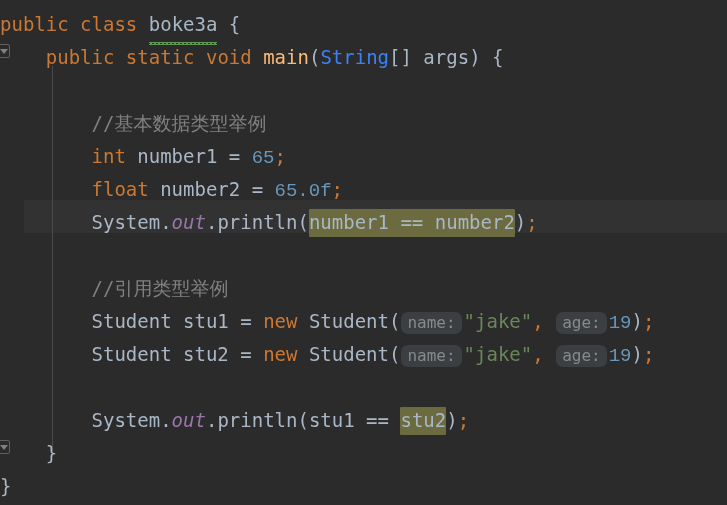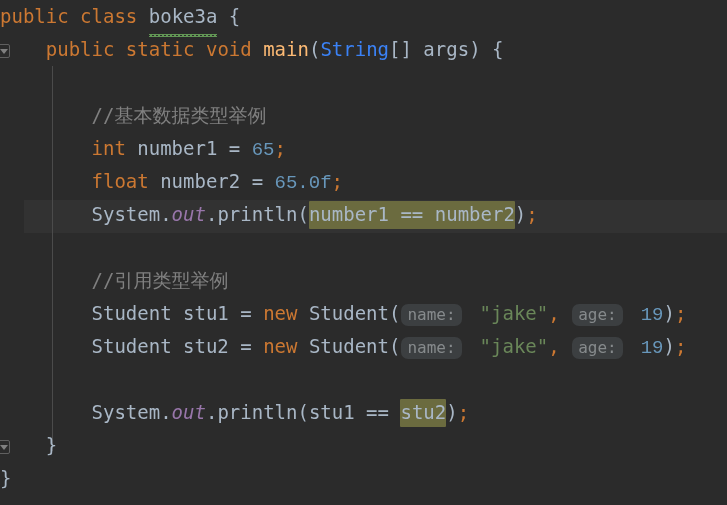--- a/index.html
+++ b/index.html
@@ -66,21 +66,21 @@
     position: absolute;
     left: 0;
     width: 727px;
     height: 33px;
     background: #323232;
   }
 
   .code {
     position: absolute;
     left: 0;
-    top: 0;
+    top: 8px;
     width: 727px;
     white-space: pre;
   }
   .line {
     height: 33px;
     position: relative;
     white-space: pre;
   }
   .line-inner { position: relative; z-index: 2; display: inline-block; }
 
@@ -106,21 +106,21 @@
     margin-top: 40px;
   }
 
   
   .hint {
     background: #3c3f41;
     color: #868a8c;
     font-size: 16px;
     border-radius: 7px;
     padding: 1px 6px 2px 6px;
-    margin: 0 18px 0 1px;
+    margin: 0 2px 0 1px;
   }
 
   
   .squiggle {
     position: relative;
     display: inline-block;
   }
   .squiggle::after {
     content: "";
     position: absolute;

